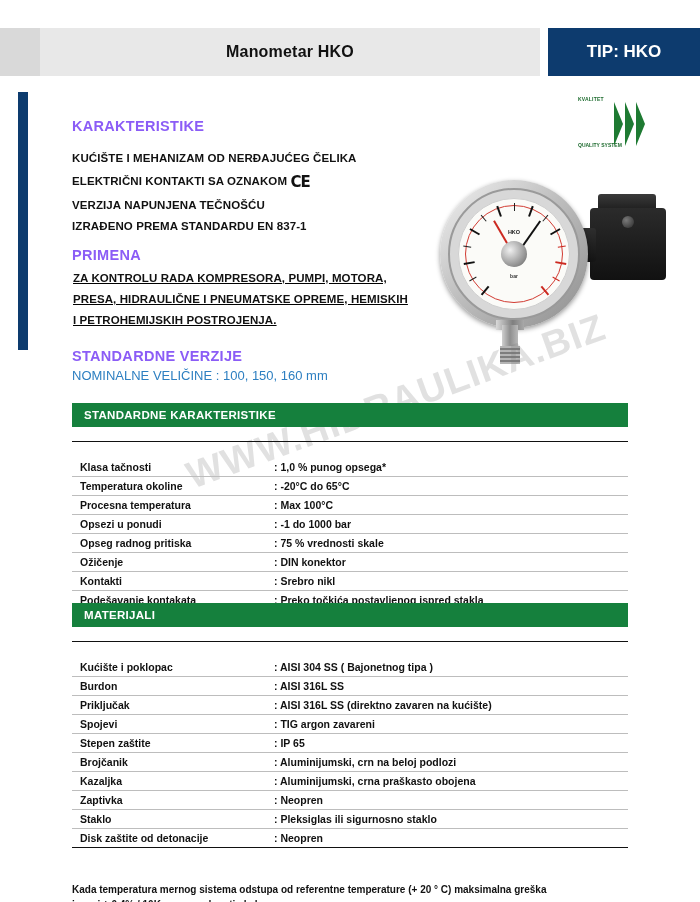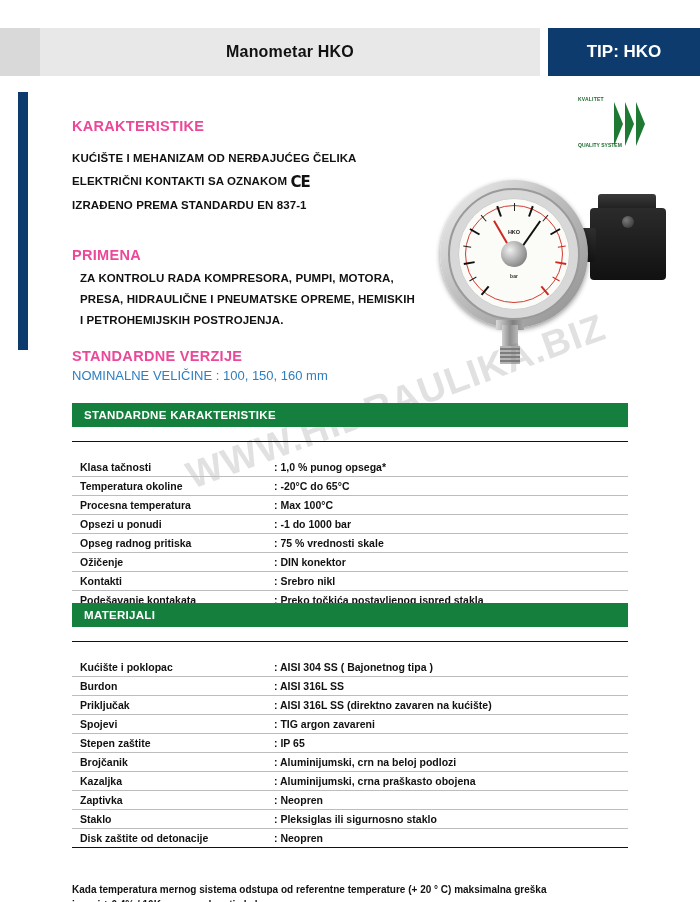--- a/index.html
+++ b/index.html
@@ -40,21 +40,21 @@
   }
 
   
   .left-bar {
     position: absolute; top: 92px; left: 18px; width: 10px; height: 258px;
     background: #0d3b6e;
   }
 
   
   .section-heading {
-    color: #ec4899;
+    color: #8b5cf6;
     font-size: 14.5px;
     font-weight: bold;
     letter-spacing: .3px;
   }
   .body-line {
     font-size: 11.5px;
     font-weight: bold;
     color: #111;
     line-height: 1.55;
     letter-spacing: .1px;
@@ -66,21 +66,21 @@
 
   .ce-mark {
     display: inline-block;
     font-family: "DejaVu Sans", sans-serif;
     font-size: 15px;
     vertical-align: -2px;
     letter-spacing: -1px;
   }
 
   #primena-heading { position: absolute; top: 247px; left: 72px; }
-  #primena-list { position: absolute; top: 270px; left: 80px; width: 400px; }
+  #primena-list { position: absolute; top: 270px; left: 73px; width: 400px; text-decoration: underline; }
   #primena-list .body-line { margin-bottom: 3px; }
 
   #standardne-heading { position: absolute; top: 348px; left: 72px; }
   #nominalne-line {
     position: absolute; top: 368px; left: 72px;
     color: #2d7fc1; font-size: 13px; font-weight: normal;
   }
 
   
   .table-block { position: absolute; left: 72px; width: 556px; }
@@ -329,20 +329,21 @@
 
 <div class="watermark">WWW.HIDRAULIKA.BIZ</div>
 
 <div class="section-heading" id="karakteristike-heading">KARAKTERISTIKE</div>
 <div id="karakteristike-list">
   <div class="body-line">KUĆIŠTE I MEHANIZAM OD NERĐAJUĆEG ČELIKA</div>
   <div class="body-line">
     <span>ELEKTRIČNI KONTAKTI SA OZNAKOM</span>
     <span class="ce-mark">CE</span>
   </div>
+  <div class="body-line">VERZIJA NAPUNJENA TEČNOŠĆU</div>
   <div class="body-line">IZRAĐENO PREMA  STANDARDU EN 837-1</div>
 </div>
 
 <div class="section-heading" id="primena-heading">PRIMENA</div>
 <div id="primena-list">
   <div class="body-line">ZA KONTROLU RADA KOMPRESORA, PUMPI, MOTORA,</div>
   <div class="body-line">PRESA, HIDRAULIČNE I PNEUMATSKE OPREME, HEMISKIH</div>
   <div class="body-line">I PETROHEMIJSKIH POSTROJENJA.</div>
 </div>
 

